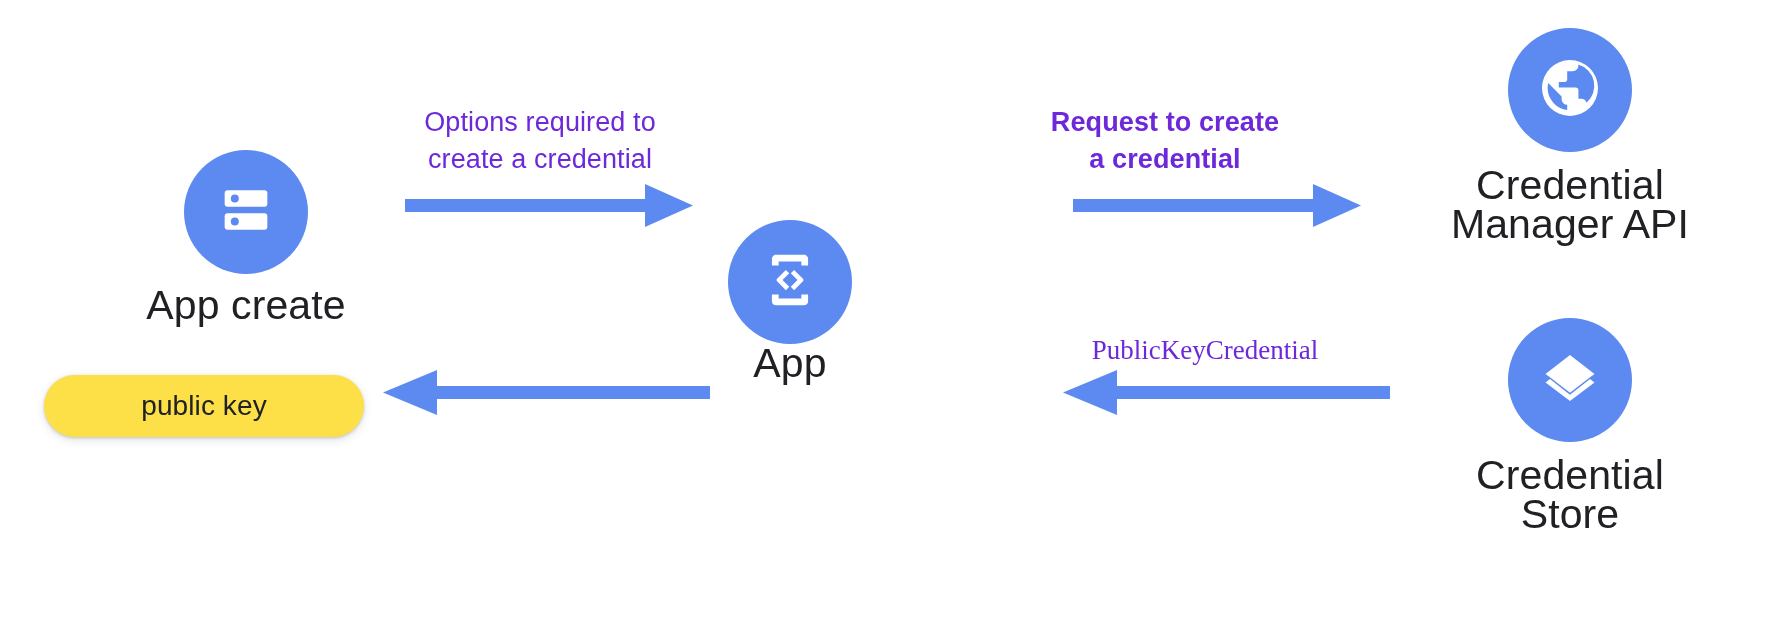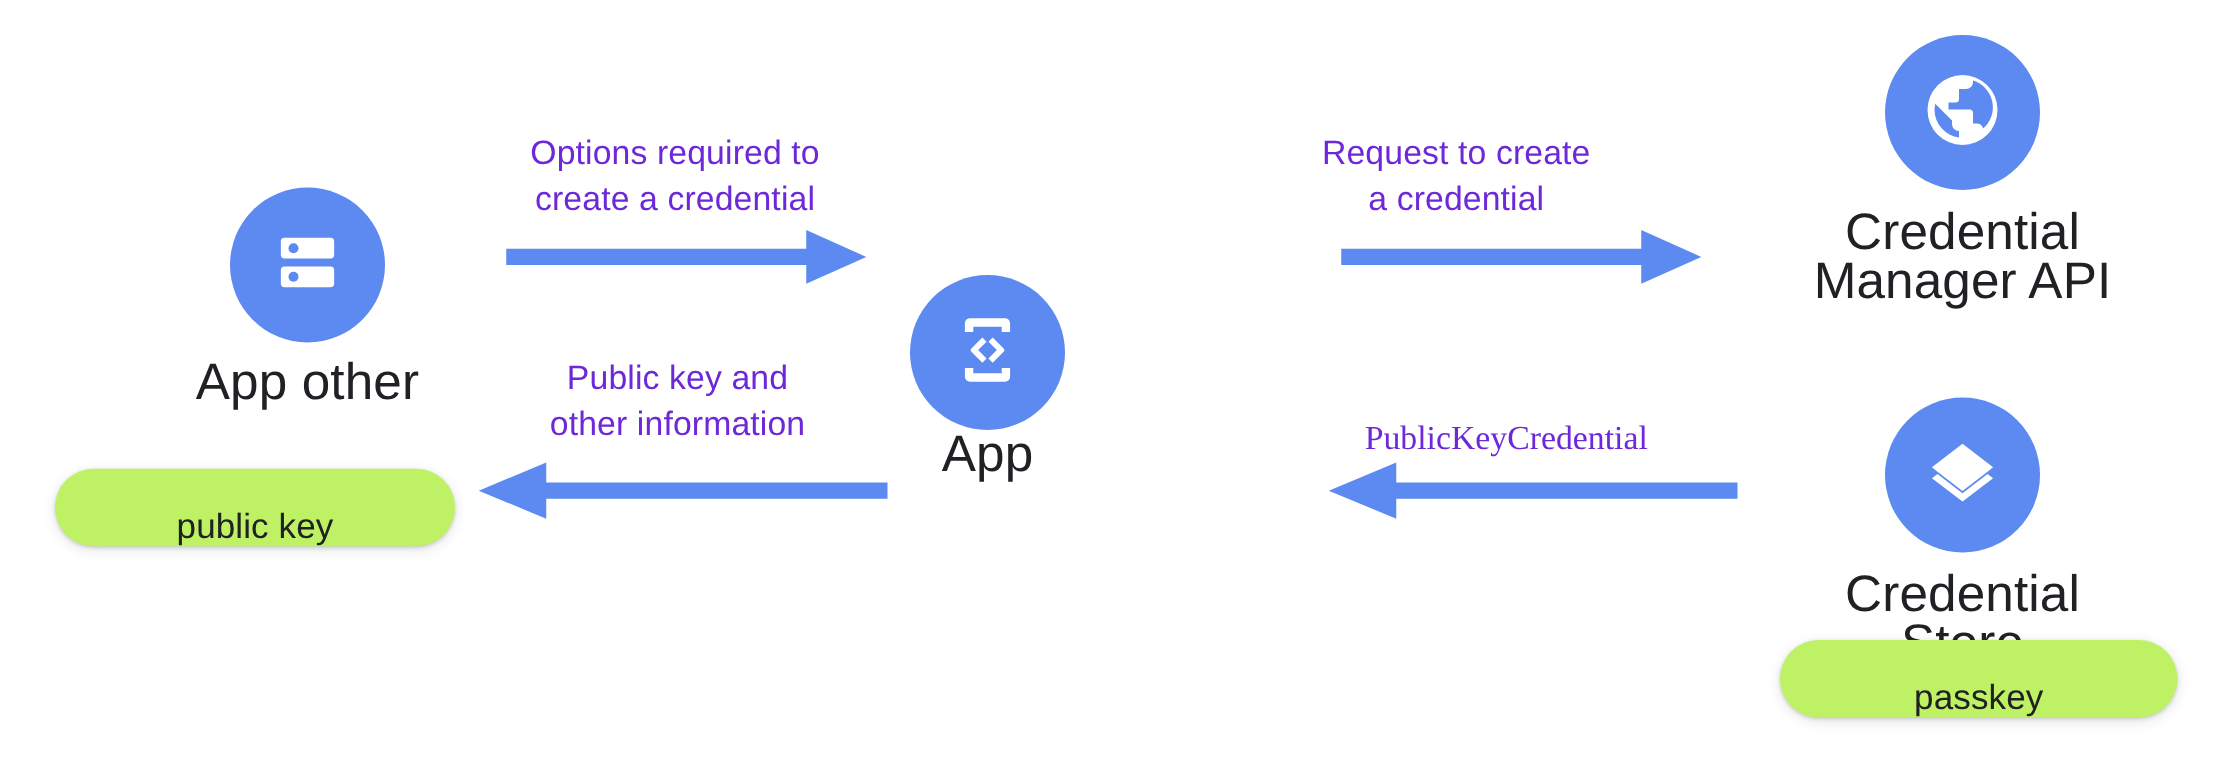--- a/index.html
+++ b/index.html
@@ -34,25 +34,25 @@
     color: #202124;
     font-size: 41px;
     line-height: 39px;
     font-weight: 400;
     letter-spacing: 0.1px;
     white-space: pre-line;
   }
 
   
   .chip {
-    background: #bef264;
+    background: #fde047;
     border-radius: 999px;
     box-shadow: 0 1px 3px rgba(60,64,67,0.22), 0 3px 10px rgba(60,64,67,0.14);
     display: flex;
-    align-items: flex-end;
+    align-items: center;
     justify-content: center;
     color: #202124;
     font-size: 28px;
     letter-spacing: 0.1px;
   }
 
   
   .arrow-label {
     text-align: center;
     color: #6d28d9;
@@ -78,21 +78,21 @@
     <div class="node-circle abs" style="left:58px; top:0; width:124px; height:124px;">
       <span>
         <svg width="64" height="64" viewBox="0 0 24 24" aria-hidden="true">
           <rect x="4" y="4.6" width="16" height="6.2" rx="1.1" fill="#ffffff"></rect>
           <circle cx="7.8" cy="7.7" r="1.5" fill="#5c8af0"></circle>
           <rect x="4" y="13.2" width="16" height="6.2" rx="1.1" fill="#ffffff"></rect>
           <circle cx="7.8" cy="16.3" r="1.5" fill="#5c8af0"></circle>
         </svg>
       </span>
     </div>
-    <div class="node-label abs" style="left:0; top:136px; width:240px;">App other</div>
+    <div class="node-label abs" style="left:0; top:136px; width:240px;">App create</div>
   </div>
 
   <div class="chip abs" style="left:44px; top:375px; width:320px; height:62px;">
     <span>public key</span>
   </div>
 
   <div class="abs" style="left:710px; top:220px; width:160px;">
     <div class="node-circle abs" style="left:18px; top:0; width:124px; height:124px;">
       <span>
         <svg width="62" height="62" viewBox="0 0 24 24" aria-hidden="true">
@@ -123,43 +123,38 @@
       <span>
         <svg width="66" height="66" viewBox="0 0 24 24" aria-hidden="true">
           <path fill="#ffffff" d="M12 3.6 3.1 10.5l1.62 1.26L12 17.4l7.28-5.64 1.62-1.26L12 3.6z"></path>
           <path fill="#ffffff" d="M12 18.05 4.72 12.4 3.1 13.66 12 20.4l8.9-6.74-1.62-1.26L12 18.05z"></path>
         </svg>
       </span>
     </div>
     <div class="node-label abs" style="left:0; top:138px; width:280px;">Credential Store</div>
   </div>
 
-  <div class="chip abs" style="left:1424px; top:512px; width:318px; height:62px;">
-    <span>passkey</span>
-  </div>
 
   <div class="arrow-label abs" style="left:380px; top:104px; width:320px;">Options required to
 create a credential</div>
   <div class="abs" style="left:405px; top:180px; width:310px; height:50px;">
     <svg class="arrow-svg" width="310" height="50" viewBox="0 0 310 50" aria-hidden="true">
       <rect x="0" y="19" width="248" height="13" fill="#5c8af0"></rect>
       <polygon points="240,4 240,47 288,25.5" fill="#5c8af0"></polygon>
     </svg>
   </div>
 
-  <div class="arrow-label abs" style="left:382px; top:284px; width:320px;">Public key and
-other information</div>
   <div class="abs" style="left:375px; top:365px; width:340px; height:54px;">
     <svg class="arrow-svg" width="340" height="54" viewBox="0 0 340 54" aria-hidden="true">
       <rect x="55" y="21" width="280" height="13" fill="#5c8af0"></rect>
       <polygon points="62,5 62,50 8,27.5" fill="#5c8af0"></polygon>
     </svg>
   </div>
 
-  <div class="arrow-label abs" style="left:1000px; top:104px; width:330px;">Request to create
+  <div class="arrow-label abs" style="left:1000px; top:104px; width:330px;font-weight:bold;">Request to create
 a credential</div>
   <div class="abs" style="left:1073px; top:180px; width:320px; height:50px;">
     <svg class="arrow-svg" width="320" height="50" viewBox="0 0 320 50" aria-hidden="true">
       <rect x="0" y="19" width="248" height="13" fill="#5c8af0"></rect>
       <polygon points="240,4 240,47 288,25.5" fill="#5c8af0"></polygon>
     </svg>
   </div>
 
   <div class="arrow-label mono abs" style="left:1010px; top:332px; width:390px;">PublicKeyCredential</div>
   <div class="abs" style="left:1055px; top:365px; width:340px; height:54px;">

